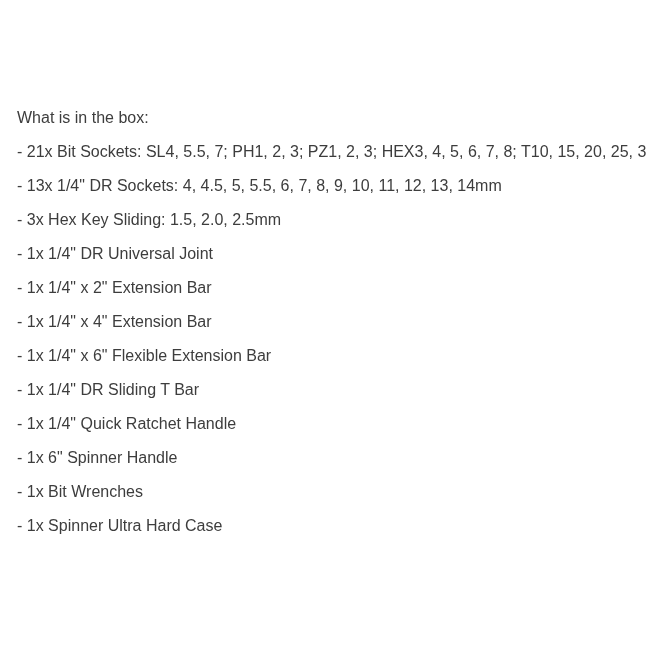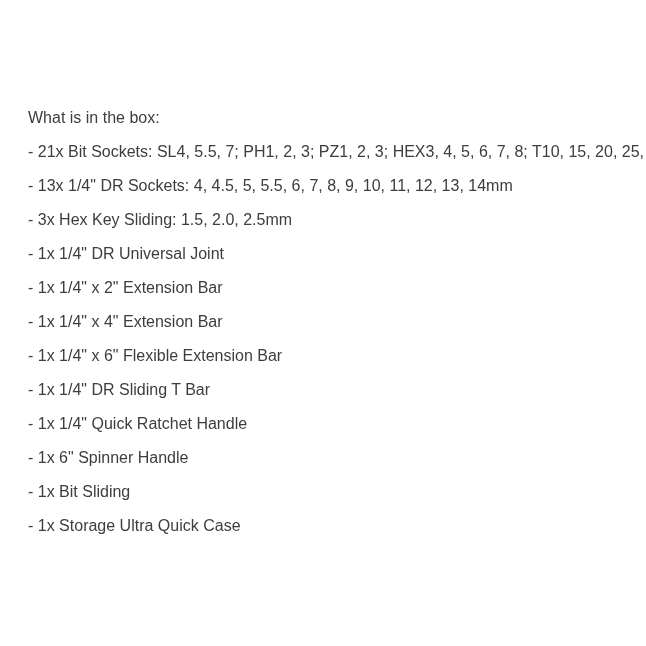--- a/index.html
+++ b/index.html
@@ -26,27 +26,27 @@
     letter-spacing: 0;
   }
   .box-contents .line {
     white-space: nowrap;
     height: 34px;
   }
 </style>
 </head>
 <body style="background: rgb(255, 255, 255);">
 
-<div class="box-contents" style="color: rgb(61, 61, 61); margin-left: 11px;">
+<div class="box-contents" style="color: rgb(61, 61, 61);">
   <div class="line">What is in the box:</div>
   <div class="line">- 21x Bit Sockets: SL4, 5.5, 7; PH1, 2, 3; PZ1, 2, 3; HEX3, 4, 5, 6, 7, 8; T10, 15, 20, 25, 30, 40</div>
   <div class="line">- 13x 1/4" DR Sockets: 4, 4.5, 5, 5.5, 6, 7, 8, 9, 10, 11, 12, 13, 14mm</div>
   <div class="line">- 3x Hex Key Sliding: 1.5, 2.0, 2.5mm</div>
   <div class="line">- 1x 1/4" DR Universal Joint</div>
   <div class="line">- 1x 1/4" x 2" Extension Bar</div>
   <div class="line">- 1x 1/4" x 4" Extension Bar</div>
   <div class="line">- 1x 1/4" x 6" Flexible Extension Bar</div>
   <div class="line">- 1x 1/4" DR Sliding T Bar</div>
   <div class="line">- 1x 1/4" Quick Ratchet Handle</div>
   <div class="line">- 1x 6" Spinner Handle</div>
-  <div class="line">- 1x Bit Sliding</div>
-  <div class="line">- 1x Storage Ultra Quick Case</div>
+  <div class="line">- 1x Bit Wrenches</div>
+  <div class="line">- 1x Spinner Ultra Hard Case</div>
 </div>
 
 </body></html>

